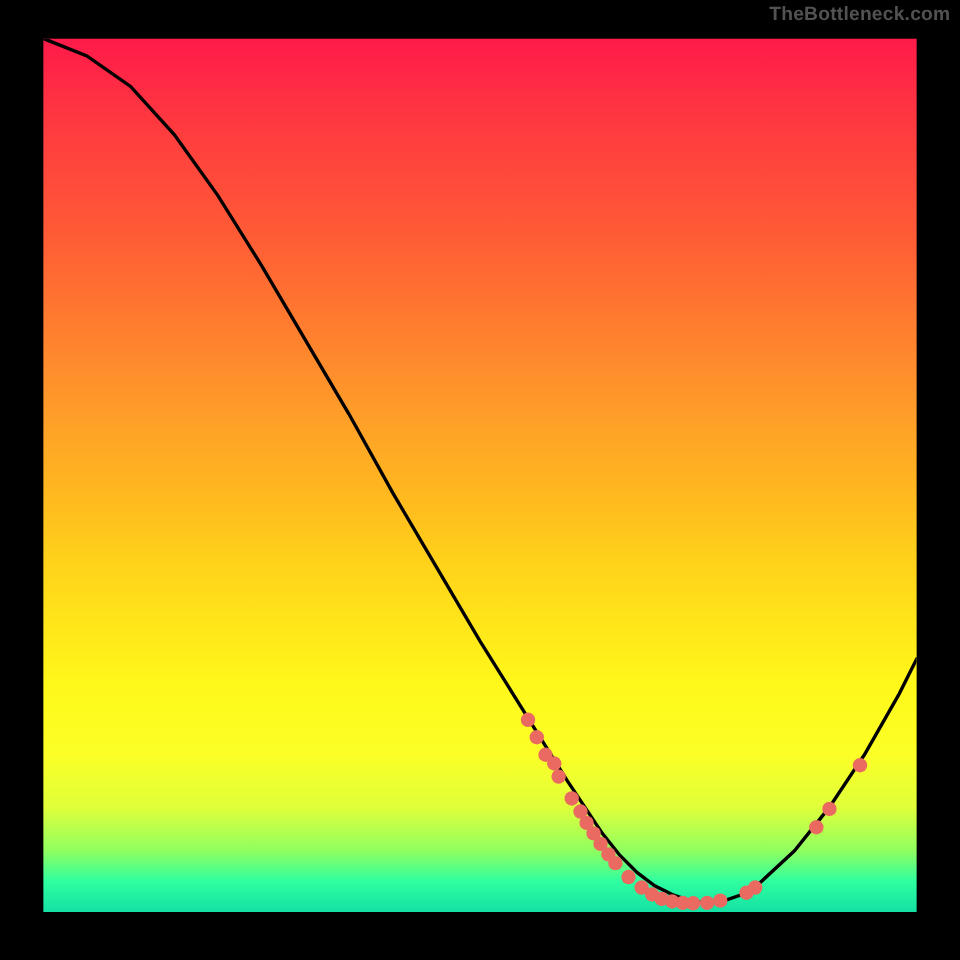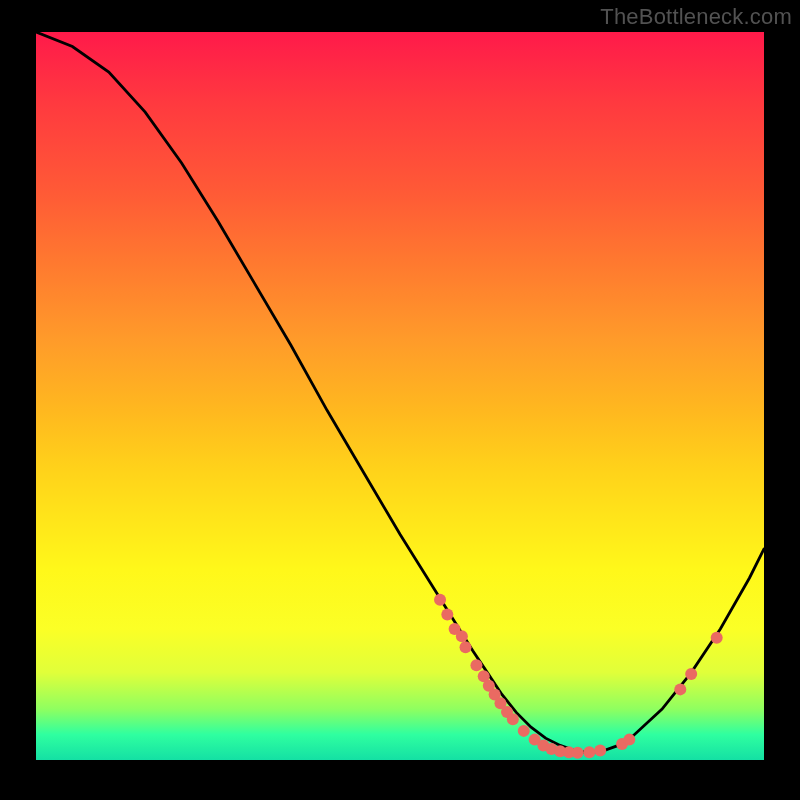--- a/index.html
+++ b/index.html
@@ -14,22 +14,22 @@
   .frame {
     position: relative;
     width: 800px;
     height: 800px;
     background: #000;
   }
   .watermark {
     position: absolute;
     top: 4px;
     right: 8px;
-    font-size: 22px;
-    font-weight: 400;
+    font-size: 16px;
+    font-weight: 700;
     color: #525252;
     letter-spacing: 0.2px;
     z-index: 20;
   }
   .plot-area {
     position: absolute;
     left: 36px;
     top: 32px;
     width: 728px;
     height: 728px;

